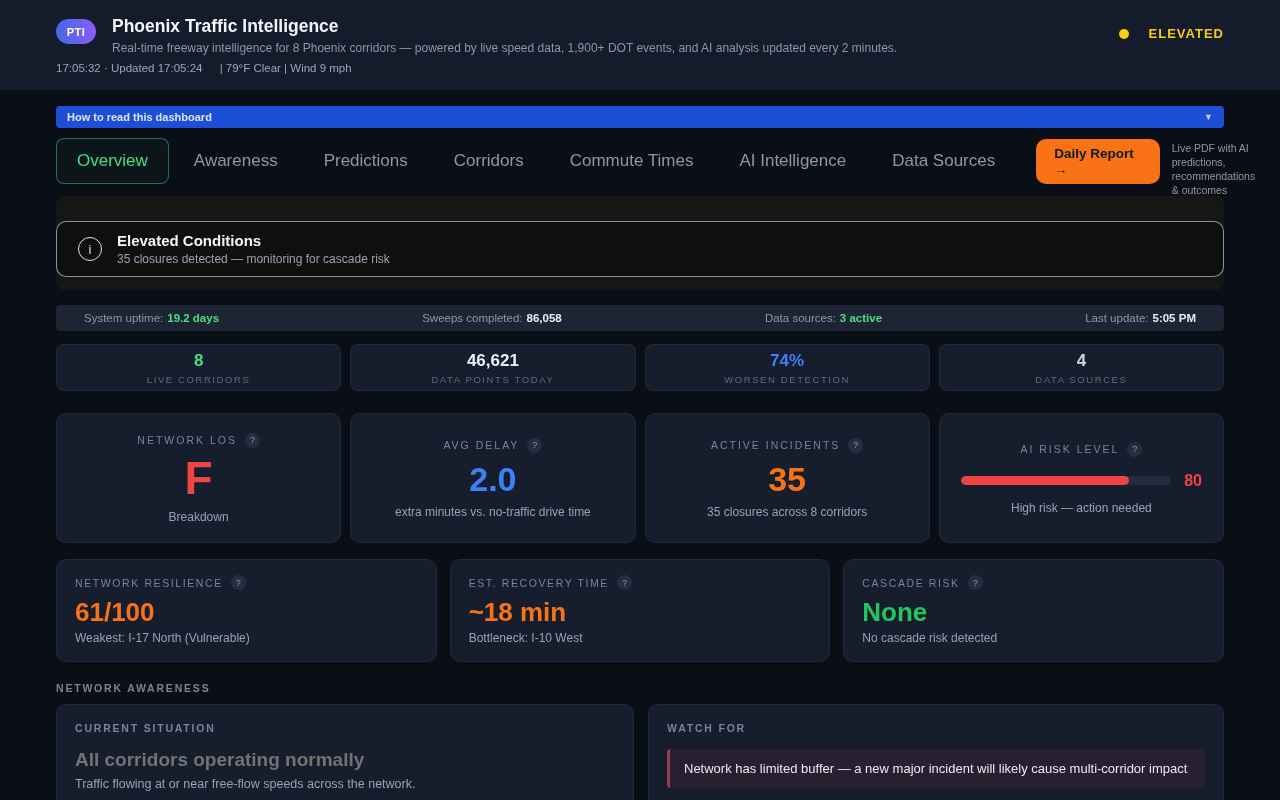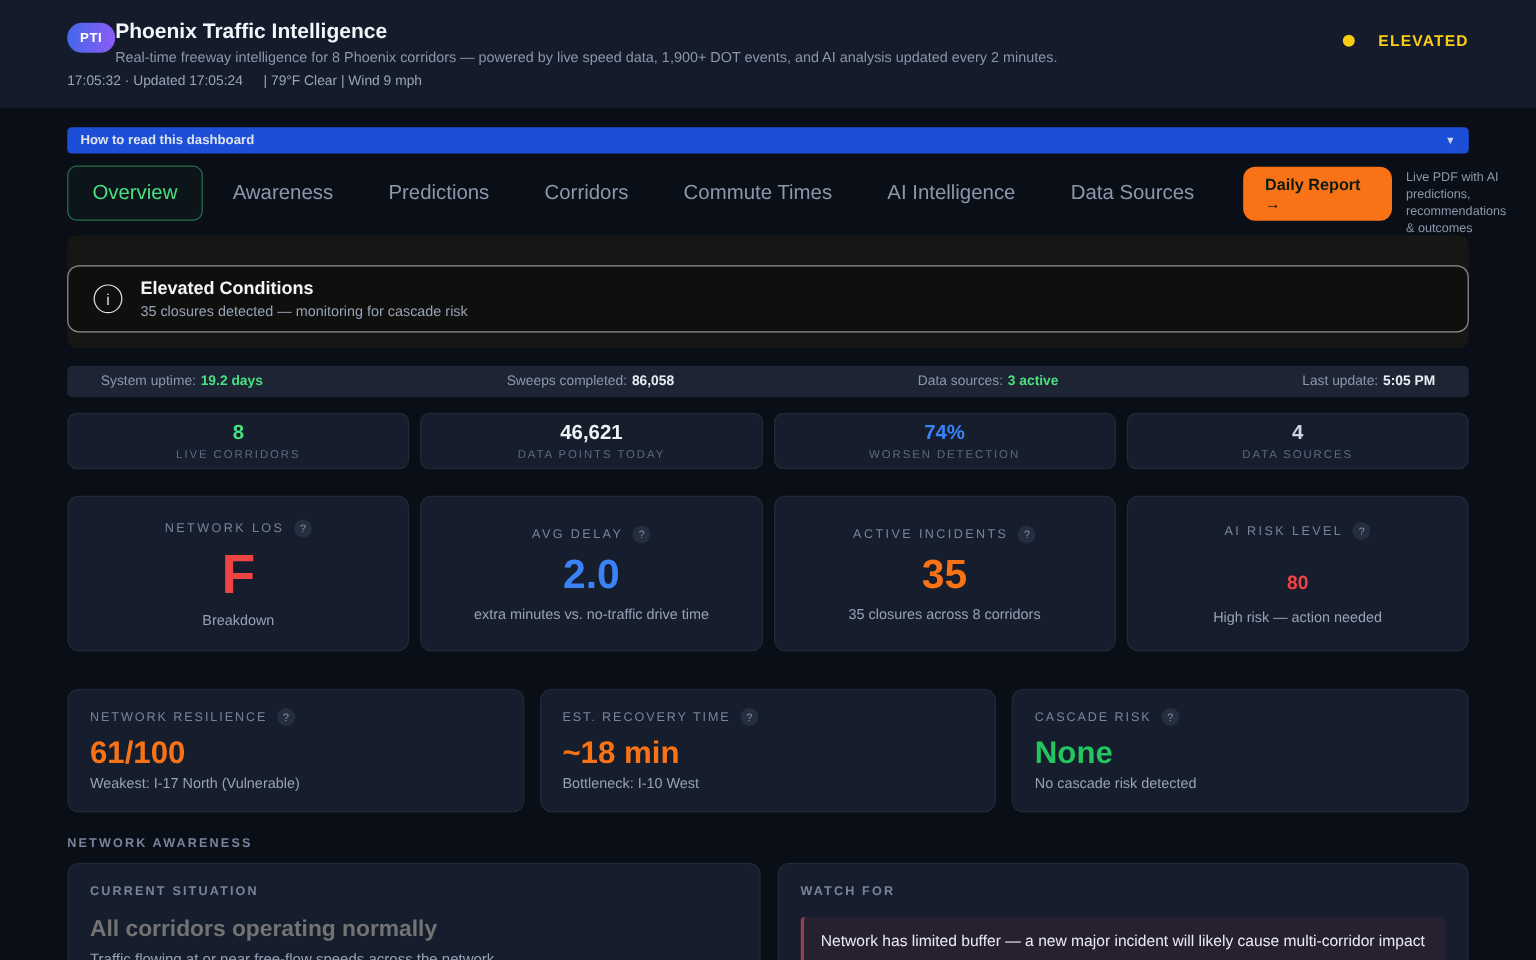--- a/index.html
+++ b/index.html
@@ -1,21 +1,21 @@
 <!DOCTYPE html>
 <html style="--green: #4ade80; --green-strong: #22c55e; --blue: #3b82f6; --orange: #f97316; --red: #ef4444; --yellow: #facc15;"><head>
 <meta charset="utf-8">
 <style>
   * { margin:0; padding:0; box-sizing:border-box; }
   html,body { width:1280px; height:800px; overflow:hidden; }
   body { background:#0a0e16; font-family:"Liberation Sans","DejaVu Sans",sans-serif; color:#e8edf4; }
 
   
   .header { height:90px; background:#141b2a; padding:0 56px; position:relative; }
-  .logo-row { display:flex; padding-top:16px; }
+  .logo-row { display:flex; gap:16px; padding-top:16px; }
   .logo-badge { width:40px; height:25px; border-radius:13px; margin-top:3px; flex-shrink:0;
     background:linear-gradient(90deg,#4468e8,#8b5cf6); color:#fff; font-weight:700; font-size:11px;
     display:flex; align-items:center; justify-content:center; letter-spacing:.5px; }
   .page-title { font-size:17.5px; font-weight:700; color:#f2f5f9; }
   .page-subtitle { font-size:12px; color:#8b96a9; margin-top:4px; }
   .meta-row { position:absolute; left:56px; top:62px; font-size:11.5px; color:#9aa6b8; }
   .weather { margin-left:14px; }
   .status-pill { position:absolute; right:56px; top:26px; display:flex; align-items:center; gap:20px;
     color:var(--yellow); font-weight:700; font-size:13px; letter-spacing:1px; }
   .dot { width:10px; height:10px; border-radius:50%; background:var(--yellow); }
@@ -66,27 +66,27 @@
   
   .metrics-row { margin-top:22px; display:grid; grid-template-columns:repeat(4,1fr); gap:9px; }
   .metric-card { background:#161e2d; border:1px solid rgba(148,163,184,.09); border-radius:10px; height:130px;
     display:flex; flex-direction:column; align-items:center; justify-content:center; text-align:center; padding:0 21px; }
   .metric-head { display:flex; align-items:center; gap:8px; font-size:10.5px; letter-spacing:2px; color:#78849a; }
   .help-badge { width:15px; height:15px; border-radius:50%; background:#242e3f; color:#8b98ab; font-size:9px;
     display:flex; align-items:center; justify-content:center; letter-spacing:0; cursor:pointer; }
   .metric-sub { font-size:12px; color:#97a2b4; }
   .v-xl { font-size:46px; font-weight:700; line-height:1; margin:7px 0 9px; }
   .v-lg { font-size:34px; font-weight:700; line-height:1; margin:9px 0 9px; }
-  .risk-bar-row { display:flex; align-items:center; gap:13px; width:100%; margin:15px 0 11px;flex-direction:column; }
+  .risk-bar-row { display:flex; align-items:center; gap:13px; width:100%; margin:15px 0 11px; }
   .risk-track { flex:1; height:9px; border-radius:5px; background:#222c3c; overflow:hidden; }
   .risk-fill { height:100%; border-radius:5px; background:var(--red); }
   .risk-value { font-size:16px; font-weight:700; color:var(--red); }
 
   
-  .res-row { margin-top:31px; display:grid; grid-template-columns:repeat(3,1fr); gap:13px; }
+  .res-row { margin-top:16px; display:grid; grid-template-columns:repeat(3,1fr); gap:13px; }
   .res-card { background:#161e2d; border:1px solid rgba(148,163,184,.09); border-radius:10px; height:103px;
     padding:15px 18px; }
   .res-head { display:flex; align-items:center; gap:8px; font-size:10.5px; letter-spacing:1.6px; color:#78849a; }
   .res-value { font-size:26px; font-weight:700; margin-top:9px; line-height:1; }
   .res-sub { font-size:12px; color:#97a2b4; margin-top:6px; }
 
   
   .awareness-label { margin-top:20px; font-size:10.5px; letter-spacing:1.8px; color:#78849a; font-weight:600; }
   .aw-row { margin-top:10px; display:grid; grid-template-columns:578px 1fr; gap:14px; }
   .aw-card { background:#161e2d; border:1px solid rgba(148,163,184,.09); border-radius:10px; padding:17px 18px; height:150px; }

